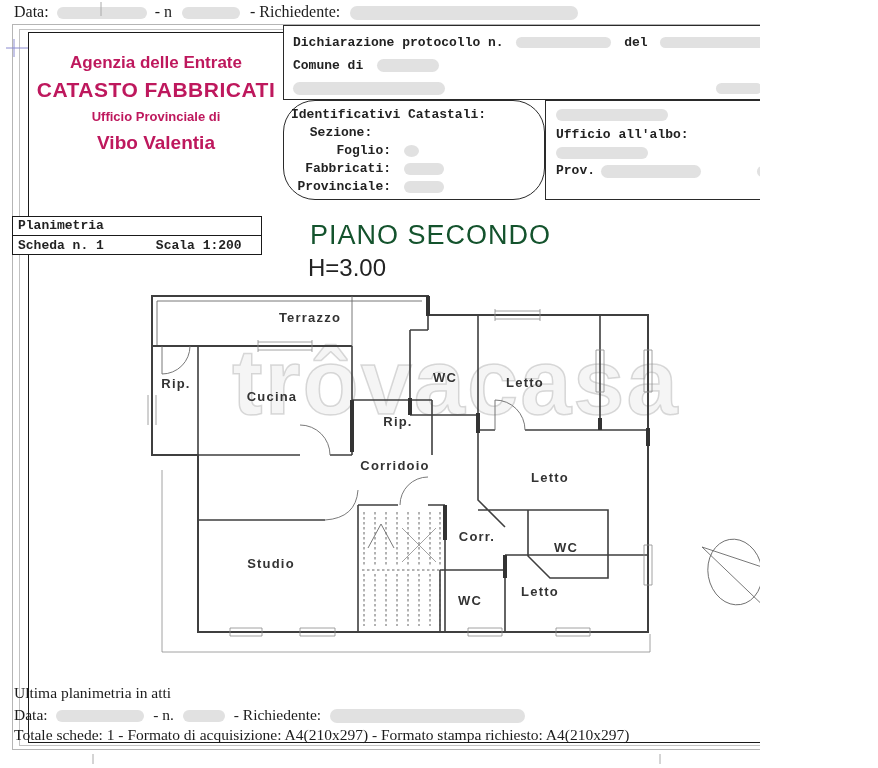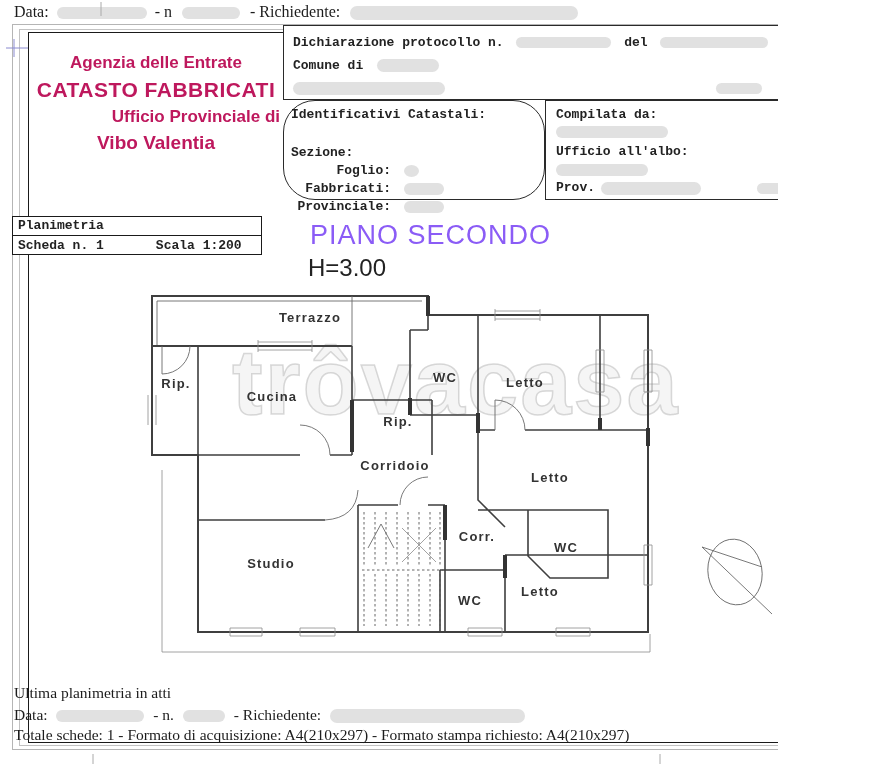--- a/index.html
+++ b/index.html
@@ -1,48 +1,48 @@
 <!DOCTYPE html>
 <html style="--blue-mark: #3b3bd0; --redaction: #e1e1e1; --wall: #3f3f3f;"><head>
 <meta charset="utf-8">
 <style>
   html,body{margin:0;padding:0;background:#fff;}
   #page{position:relative;width:760px;height:768px;background:#fff;overflow:hidden;
-        font-family:"Liberation Serif",serif;color:#1a1a1a;padding-left:18px;}
+        font-family:"Liberation Serif",serif;color:#1a1a1a;}
   .abs{position:absolute;}
   .serif{font-family:"Liberation Serif",serif;font-size:15.5px;color:#1c1c1c;}
   .mono{font-family:"Liberation Mono","DejaVu Sans Mono",monospace;font-weight:700;
         font-size:13px;color:#222;}
   .sans{font-family:"Liberation Sans","DejaVu Sans",sans-serif;}
   .pill{display:inline-block;background:var(--redaction,#e1e1e1);border-radius:7px;
         vertical-align:middle;}
   .box{position:absolute;border:1px solid #2a2a2a;background:#fff;box-sizing:border-box;}
   .frame{position:absolute;border:1px solid #b5b5b5;box-sizing:border-box;}
   .vtext{transform:rotate(-90deg);transform-origin:0 0;white-space:nowrap;}
   .watermark{font-family:"Liberation Sans",sans-serif;font-weight:700;font-size:92px;
         letter-spacing:2px;color:rgba(160,160,160,0.10);
         -webkit-text-stroke:1.5px rgba(150,150,150,0.35);}
   .room-label{font-family:"Liberation Sans","DejaVu Sans",sans-serif;font-size:13px;
         font-weight:600;letter-spacing:1.2px;fill:#333;}
-  .plan-title{font-family:"Liberation Sans",sans-serif;font-size:27px;letter-spacing:1px;color:#8b5cf6;}
+  .plan-title{font-family:"Liberation Sans",sans-serif;font-size:27px;letter-spacing:1px;color:#14532d;}
   .plan-height{font-family:"Liberation Sans",sans-serif;font-size:24px;color:#222;}
   svg .wall{stroke:var(--wall,#3f3f3f);fill:none;stroke-width:2;}
   svg .iwall{stroke:var(--wall,#3f3f3f);fill:none;stroke-width:1.6;}
   svg .thin{stroke:#6a6a6a;fill:none;stroke-width:0.9;}
   svg .xthin{stroke:#8a8a8a;fill:none;stroke-width:0.8;}
   svg .pillar{stroke:#333;fill:none;stroke-width:4;}
   svg .dash{stroke:#555;fill:none;stroke-width:0.9;stroke-dasharray:2.5 2.5;}
   svg .blue{stroke:var(--blue-mark,#3b3bd0);fill:none;stroke-width:1.1;}
   svg .blue-lt{stroke:#8a8ad0;fill:none;stroke-width:1;}
   svg .gray-tick{stroke:#aaa;fill:none;stroke-width:1;}
   .blue-note{font-family:"Liberation Sans",sans-serif;font-size:9px;font-weight:700;
         color:var(--blue-mark,#3b3bd0);}
   .hdr1{font-size:17px;font-weight:700;line-height:25px;}
   .hdr2{font-size:21px;font-weight:700;line-height:29px;letter-spacing:0.5px;}
-  .hdr3{font-size:17px;font-weight:700;line-height:25px;text-align:right;}
+  .hdr3{font-size:13px;font-weight:700;line-height:25px;}
   .hdr4{font-size:19px;font-weight:700;line-height:27px;}
 </style>
 </head>
 <body>
 
 <div id="page">
 
   <div class="frame" style="left:12px;top:24px;width:828px;height:726px;"></div>
   <div class="frame" style="left:19px;top:29px;width:814px;height:717px;border-color:#c2c2c2;"></div>
 
@@ -77,31 +77,30 @@
       <span class="pill" style="width:62px;height:13px;margin-left:6px;"></span>
     </div>
     <div style="display:flex;align-items:center;margin-top:5px;">
       <span class="pill" style="width:152px;height:13px;"></span>
       <span class="pill" style="width:46px;height:11px;margin-left:auto;margin-right:48px;"></span>
     </div>
   </div>
 
   <div class="box" style="left:283px;top:100px;width:262px;height:100px;padding:4px 7px;border-radius:32px;">
     <div class="mono" style="line-height:19px;">Identificativi Catastali:</div>
-    <div class="mono" style="line-height:18px;"><span style="display:inline-block;width:100px;text-align:left;margin-top:20px;">Sezione:</span></div>
+    <div class="mono" style="line-height:18px;"><span style="display:inline-block;width:100px;text-align:center;">Sezione:</span></div>
     <div class="mono" style="line-height:18px;"><span style="display:inline-block;width:100px;text-align:right;">Foglio:</span>
       <span class="pill" style="width:15px;height:12px;margin-left:5px;border-radius:50%;"></span></div>
     <div class="mono" style="line-height:18px;"><span style="display:inline-block;width:100px;text-align:right;">Fabbricati:</span>
       <span class="pill" style="width:40px;height:12px;margin-left:5px;"></span></div>
     <div class="mono" style="line-height:18px;"><span style="display:inline-block;width:100px;text-align:right;">Provinciale:</span>
       <span class="pill" style="width:40px;height:12px;margin-left:5px;"></span></div>
   </div>
 
   <div class="box" style="left:545px;top:100px;width:275px;height:100px;padding:5px 10px;">
-    <div class="mono" style="line-height:17px;">Compilata da:</div>
     <div style="line-height:16px;"><span class="pill" style="width:112px;height:12px;"></span></div>
     <div class="mono" style="line-height:19px;margin-top:3px;">Ufficio all'albo:</div>
     <div style="line-height:15px;"><span class="pill" style="width:92px;height:12px;"></span></div>
     <div class="mono" style="line-height:20px;margin-top:2px;display:flex;align-items:center;">
       <span>Prov.</span>
       <span class="pill" style="width:100px;height:13px;margin-left:6px;"></span>
       <span class="pill" style="width:46px;height:11px;margin-left:auto;margin-right:6px;"></span>
     </div>
   </div>
 

